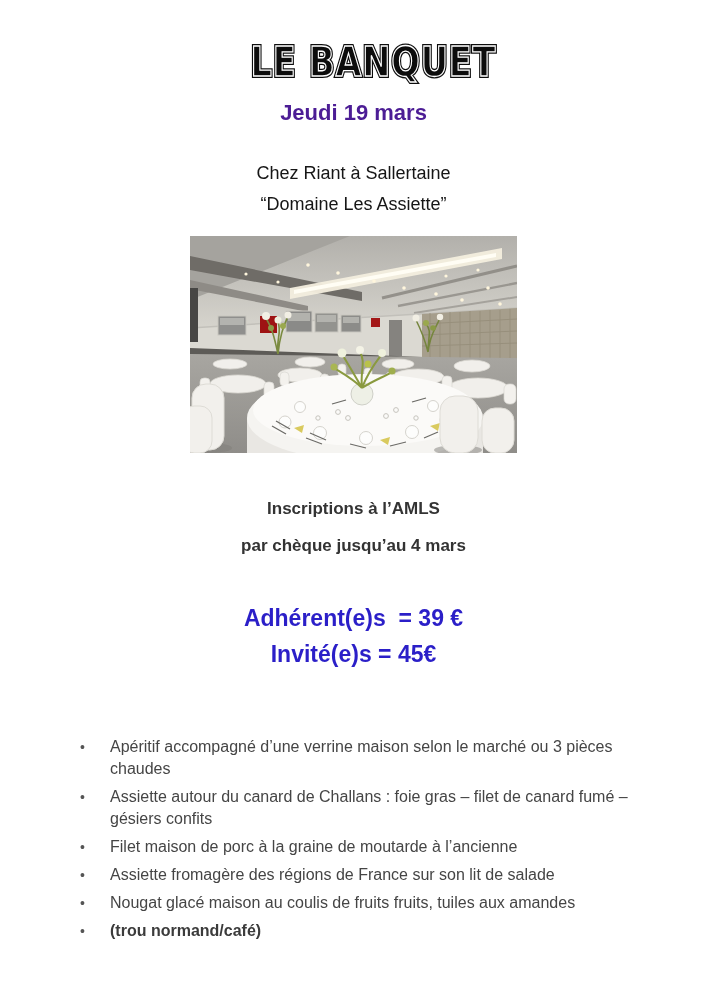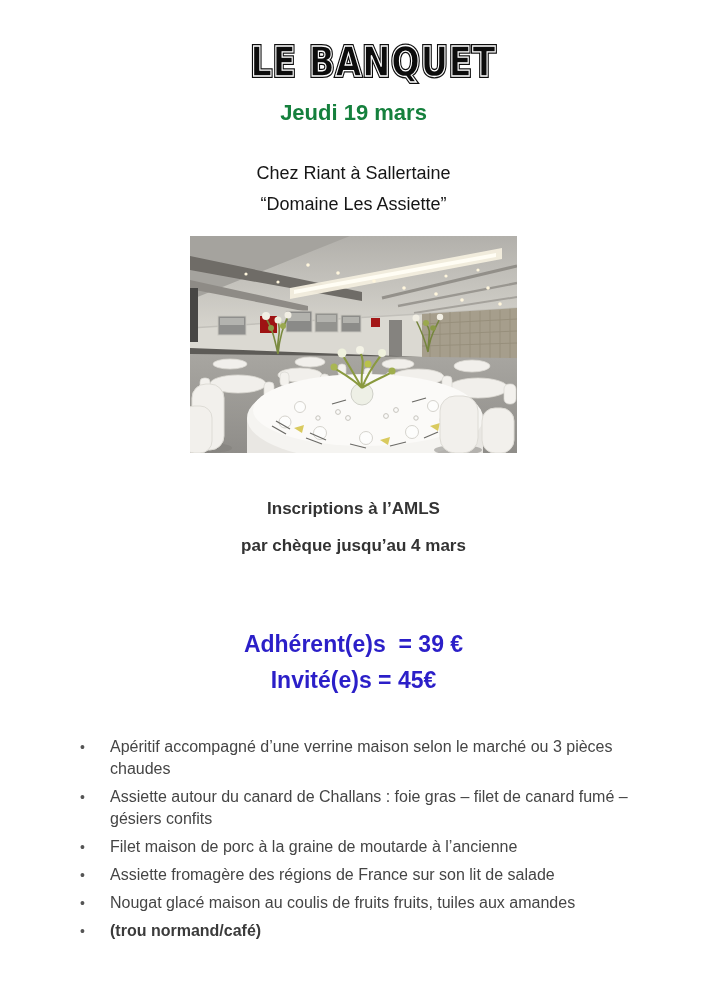--- a/index.html
+++ b/index.html
@@ -23,21 +23,21 @@
   }
   .title-base { color:#0d0d0d; -webkit-text-stroke:4px #0d0d0d; }
   .title-inline {
     position:absolute; left:0; top:0; width:100%;
     color:transparent; -webkit-text-stroke:1.3px #ffffff;
     pointer-events:none;
   }
 
   .date-line {
     position:absolute; top:100px; left:0; width:100%;
-    text-align:center; font-size:22px; font-weight:bold; color:#15803d;
+    text-align:center; font-size:22px; font-weight:bold; color:#4c1d95;
   }
 
   .venue-block {
     position:absolute; top:158px; left:0; width:100%;
     text-align:center; font-size:18px; line-height:31px; color:#161616;
   }
 
   .photo-frame {
     position:absolute; top:236px; left:190px;
     width:327px; height:217px; overflow:hidden;
@@ -46,21 +46,21 @@
 
   .registration-block {
     position:absolute; top:490px; left:0; width:100%;
     text-align:center; font-size:17px; font-weight:bold;
     line-height:37px; color:#333333;
   }
 
   .prices-block {
     position:absolute; top:600px; left:0; width:100%;
     text-align:center; font-size:23px; font-weight:bold;
-    line-height:36px; color:#2b1fc8;margin-top:26px;
+    line-height:36px; color:#2b1fc8;
   }
   .price-line { white-space:pre-wrap; }
 
   .menu-list {
     position:absolute; top:736px; left:80px; width:567px;
     list-style:none; margin:0; padding:0;
     font-size:16px; line-height:22px; color:#454545;
   }
   .menu-list li { display:flex; margin-bottom:6px; }
   .bullet-dot { width:30px; flex:0 0 30px; color:#555; font-size:14px; line-height:22px; }

